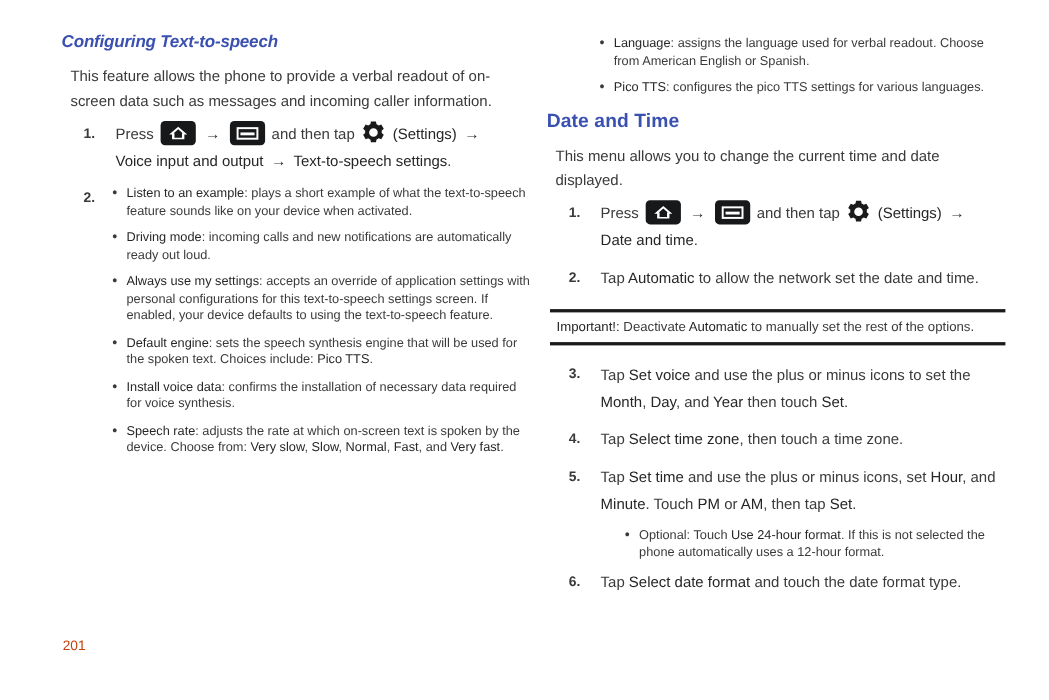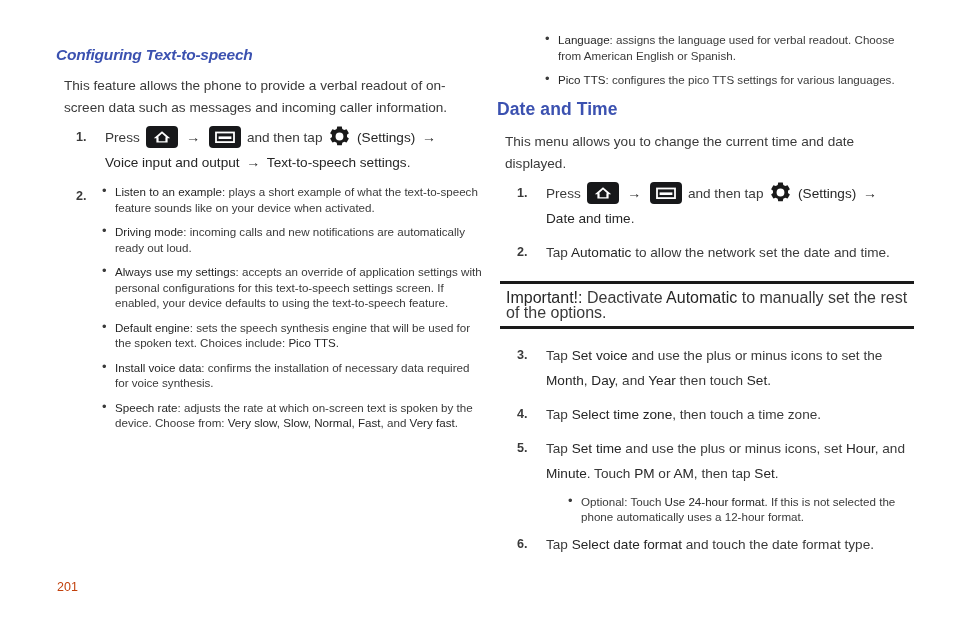--- a/index.html
+++ b/index.html
@@ -28,21 +28,21 @@
   .col-left  { left: 56px;  width: 430px; }
   .col-right { left: 497px; width: 420px; }
 
   
   .h-sub {
     color: #3b51b0;
     font-weight: bold;
     font-style: italic;
     font-size: 15.5px;
     letter-spacing: -0.2px;
-    margin: 16px 0 10px 0;
+    margin: 0 0 10px 0;
     line-height: 1.1;
   }
   .h-main {
     color: #3b51b0;
     font-weight: bold;
     font-size: 17.5px;
     letter-spacing: 0.1px;
     margin: 12px 0 8px 0;
     line-height: 1.1;
   }
@@ -137,21 +137,21 @@
 
   
   .important {
     margin: 16px 0 14px 3px;
     width: 414px;
     border-top: 3px solid #1a1a1a;
     border-bottom: 3px solid #1a1a1a;
     padding: 5px 0 5px 0;
   }
   .important-text {
-    font-size: 16px;
+    font-size: 12px;
     line-height: 15px;
     padding: 1px 6px 1px 6px;
   }
 
   
   .page-number {
     position: absolute;
     left: 57px;
     top: 580px;
     font-size: 12.5px;

